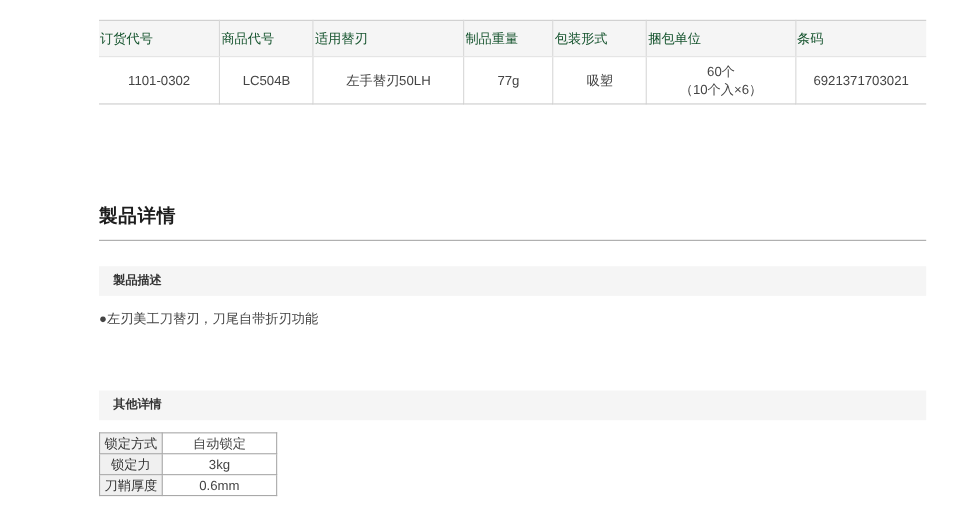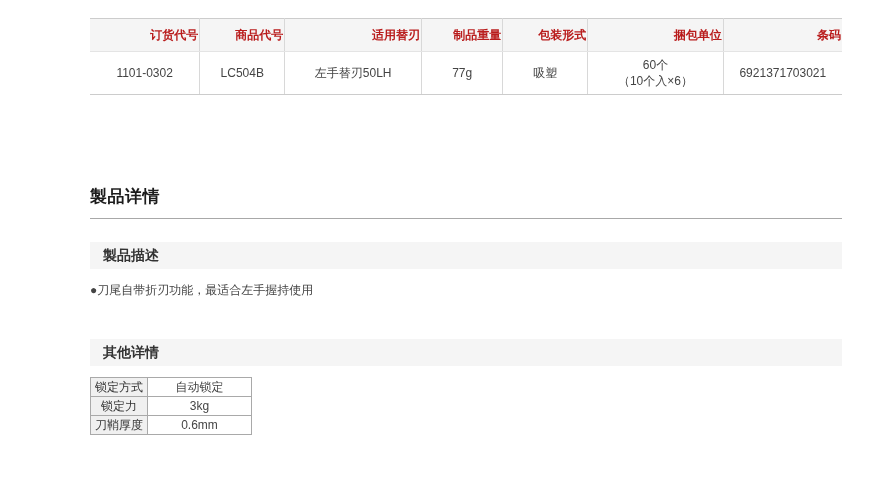--- a/index.html
+++ b/index.html
@@ -32,51 +32,51 @@
   table.info-table {
     width: 100%;
     border-collapse: collapse;
     margin-top: 18px;
     font-size: 12px;
     color: #444;
     table-layout: fixed;
   }
   table.info-table th {
     background: #f5f5f5;
-    font-weight: bold;
-    color: #b91c1c;
+    font-weight: normal;
+    color: #14532d;
     height: 33px;
     border-top: 1px solid #cccccc;
     border-bottom: 1px solid #e4e4e4;
-    text-align: right;
+    text-align: left;
   }
   table.info-table td {
     height: 43px;
     text-align: center;
     border-bottom: 1px solid #cccccc;
     background: #ffffff;
     line-height: 16px;
   }
   table.info-table th:not(:last-child),
   table.info-table td:not(:last-child) {
     border-right: 1px solid #d8d8d8;
   }
 
   
   .gray-bar {
     background: #f5f5f5;
     height: 27px;
     line-height: 27px;
     padding-left: 13px;
-    font-size: 14px;
+    font-size: 11px;
     font-weight: bold;
     color: #333;
   }
   .bar-desc { margin-top: 23px; }
-  .bar-other { margin-top: 40px; }
+  .bar-other { margin-top: 56px; }
 
   
   .bullets {
     display: flex;
     margin-top: 13px;
     font-size: 12px;
     color: #444;
   }
   .bullets .bullet-item:first-child { width: 265px; }
 
@@ -145,21 +145,21 @@
       </tr>
     </tbody>
   </table>
 
   <div class="section-details">
     <h1 class="section-title">製品详情</h1>
 
     <div class="gray-bar bar-desc">製品描述</div>
 
     <div class="bullets">
-      <div class="bullet-item">●刀尾自带折刃功能，最适合左手握持使用</div>
+      <div class="bullet-item">●左刃美工刀替刃，刀尾自带折刃功能</div>
     </div>
 
     <div class="gray-bar bar-other">其他详情</div>
 
     <table class="detail-table">
       <tbody>
         <tr>
           <td class="d-label">锁定方式</td>
           <td class="d-value">自动锁定</td>
         </tr>

